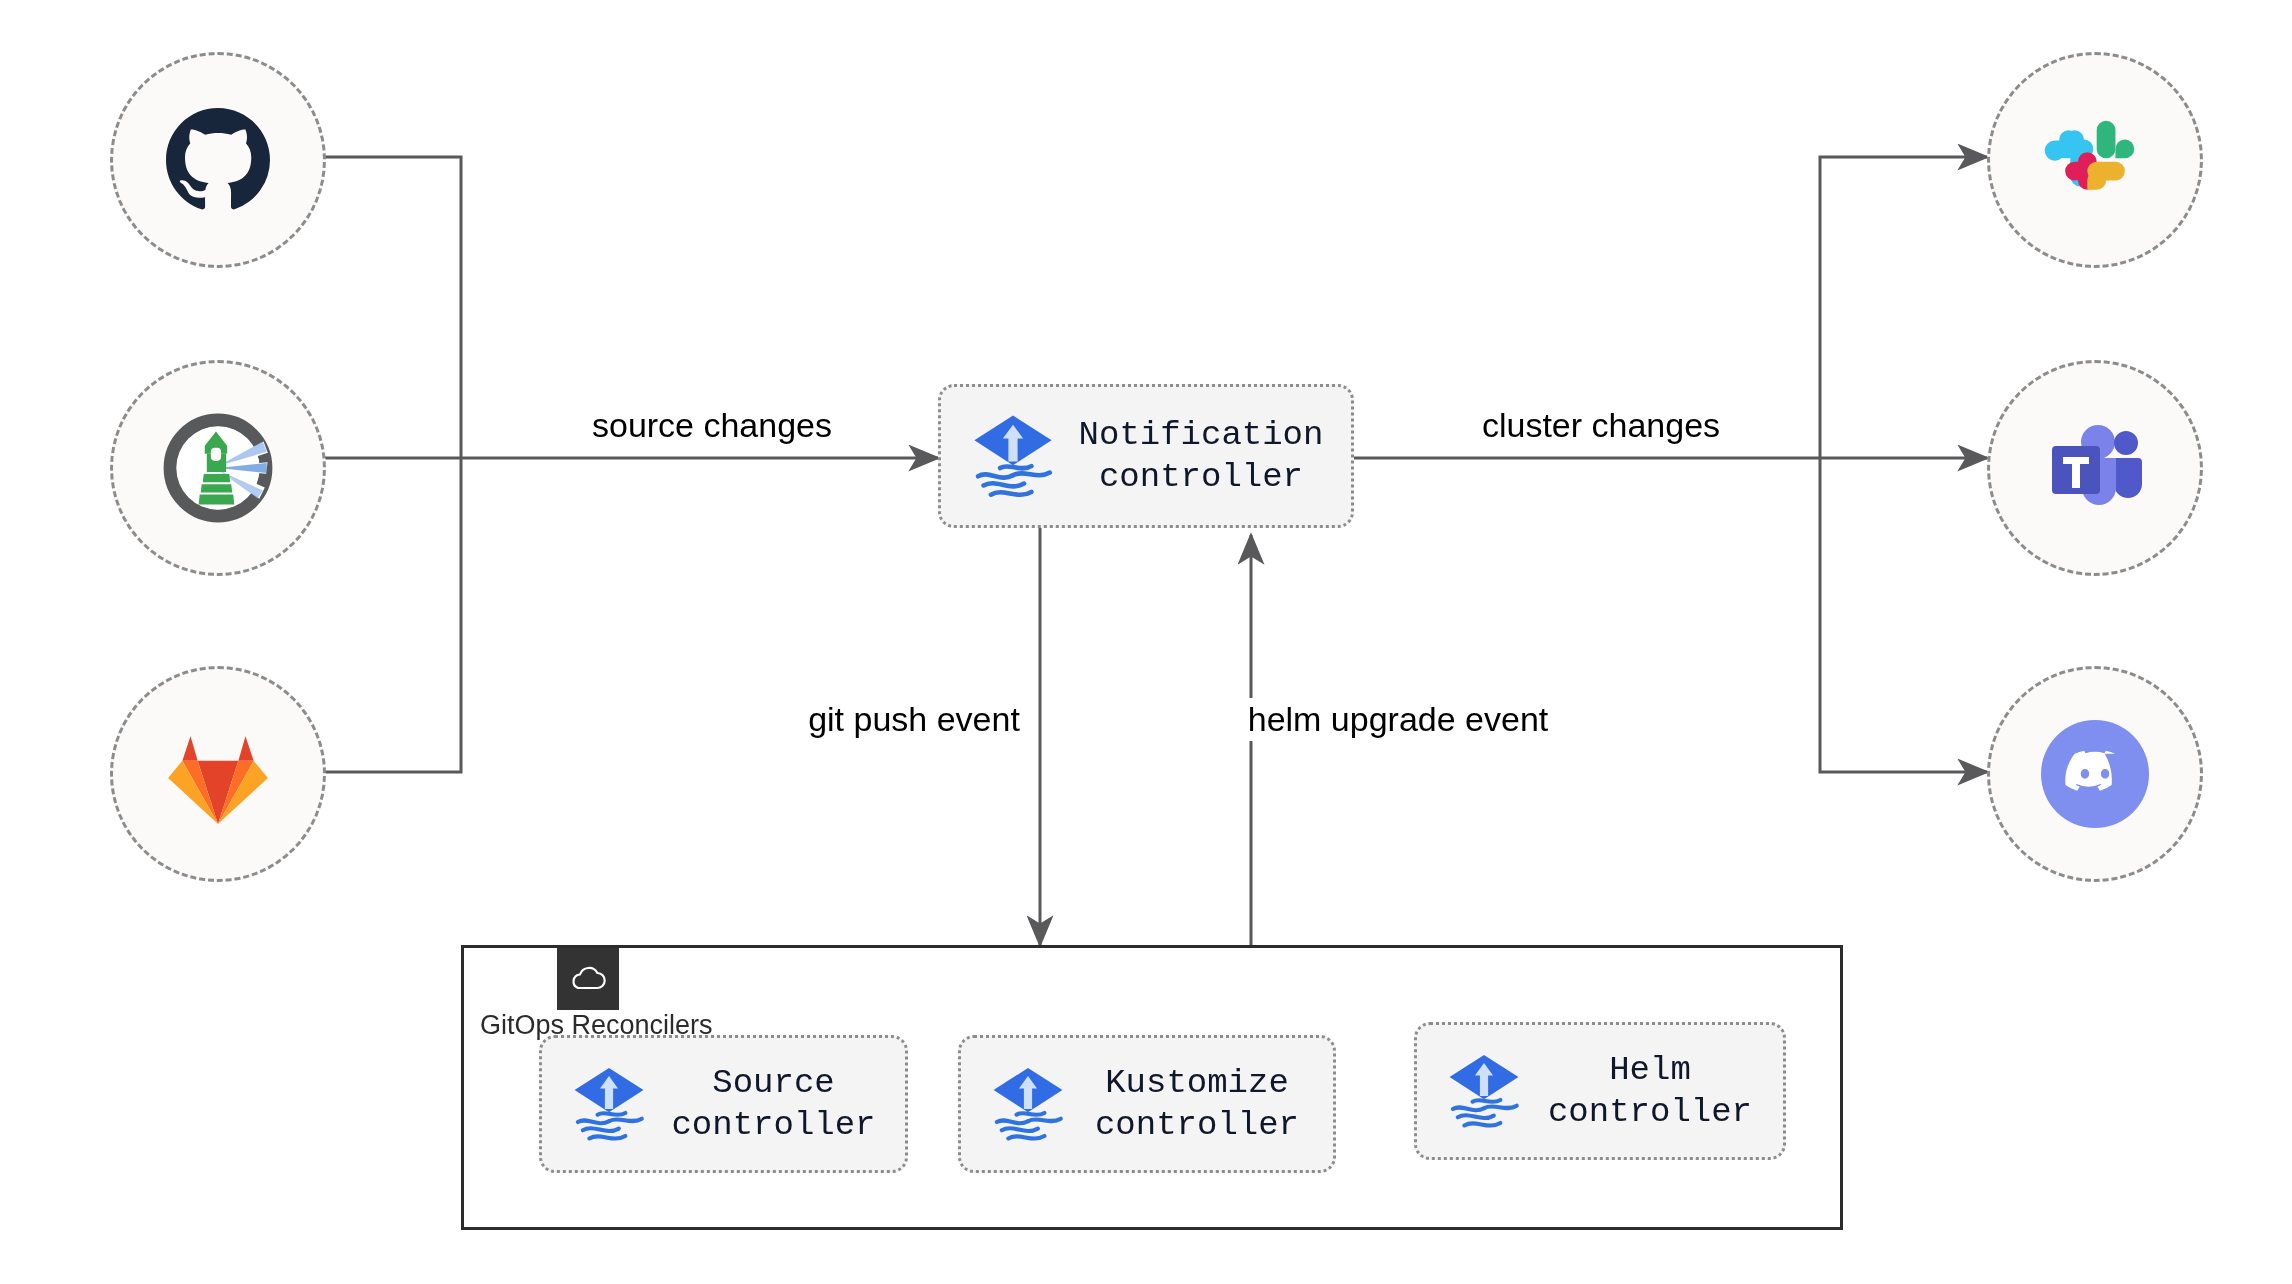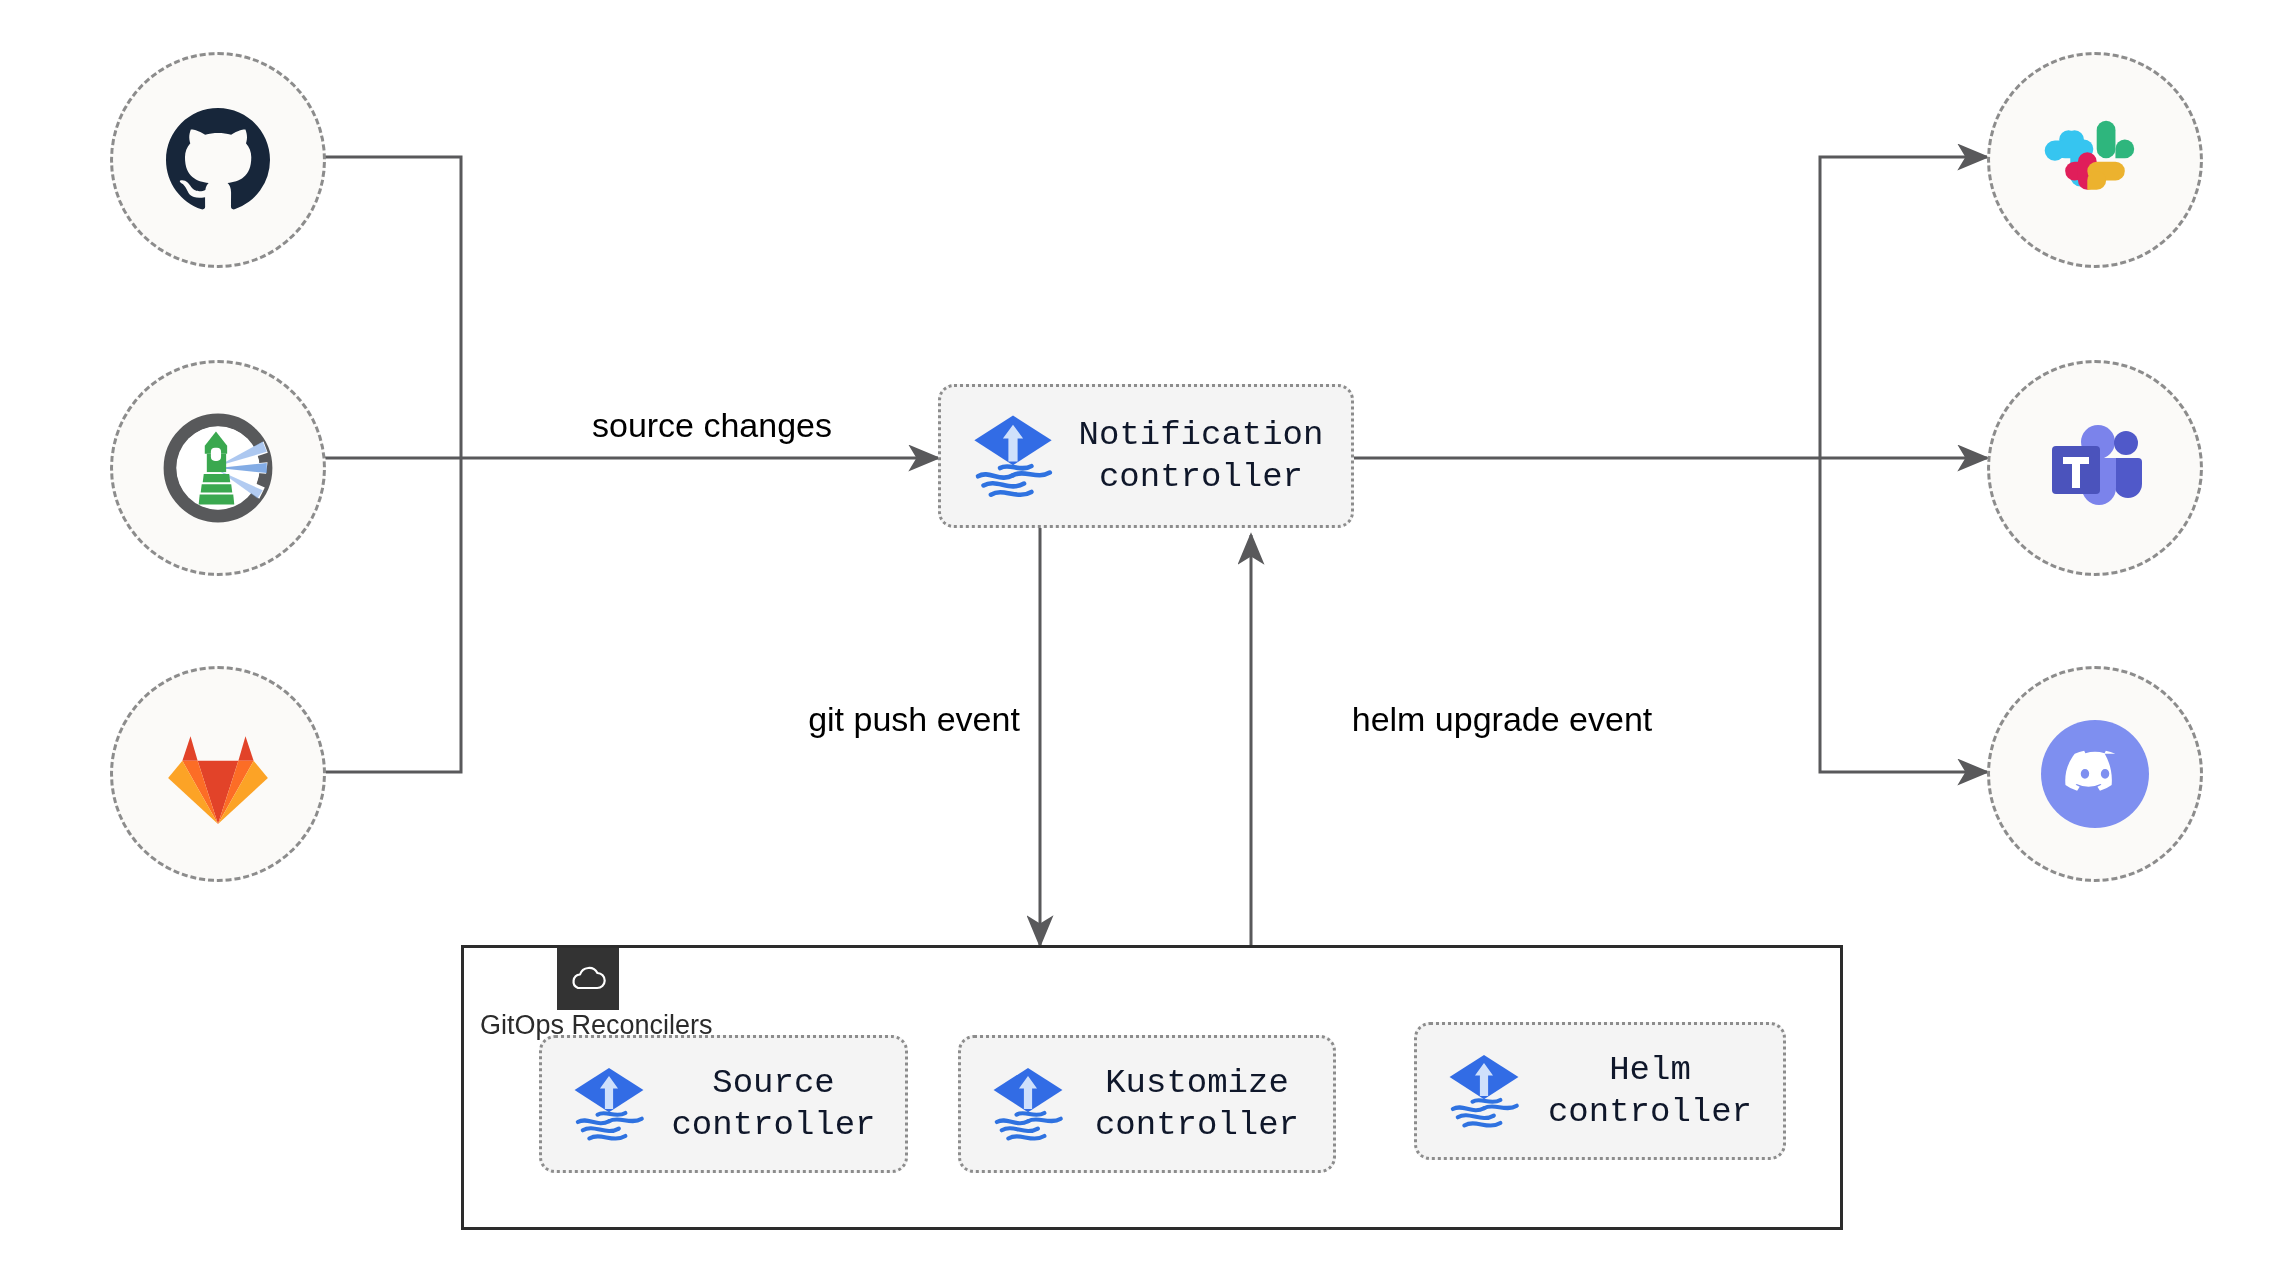--- a/index.html
+++ b/index.html
@@ -120,24 +120,25 @@
     <path class="edge-line" d="M 1040,528 L 1040,945" marker-end="url(#arrow)"></path>
 
     <path class="edge-line" d="M 1251,955 L 1251,535" marker-end="url(#arrow)"></path>
 
     <path class="edge-line" d="M 882,1104 L 958,1104" marker-end="url(#arrow)"></path>
     <path class="edge-line" d="M 1336,1104 L 1414,1104" marker-end="url(#arrow)"></path>
   </svg>
 
   <div class="edge-label" style="left:572px; top:404px; width:260px;">source changes</div>
 
+  <div class="edge-label" style="left:1462px; top:404px; width:258px;">cluster changes</div>
 
   <div class="edge-label" style="left:790px; top:698px; width:228px;">git push event</div>
 
-  <div class="edge-label" style="left:1340px; top:698px; width:304px;">helm upgrade event</div>
+  <div class="edge-label" style="left:1236px; top:698px; width:304px;">helm upgrade event</div>
 
   <div class="node-circle" style="left:110px; top:52px; width:210px; height:210px;">
     <svg width="104" height="104" viewBox="0 0 16 16">
       <path fill="#17263a" d="M8 0C3.58 0 0 3.58 0 8c0 3.54 2.29 6.53 5.47 7.59.4.07.55-.17.55-.38 0-.19-.01-.82-.01-1.49-2.01.37-2.53-.49-2.69-.94-.09-.23-.48-.94-.82-1.13-.28-.15-.68-.52-.01-.53.63-.01 1.08.58 1.23.82.72 1.21 1.87.87 2.33.66.07-.52.28-.87.51-1.07-1.78-.2-3.64-.89-3.64-3.95 0-.87.31-1.59.82-2.15-.08-.2-.36-1.02.08-2.12 0 0 .67-.21 2.2.82.64-.18 1.32-.27 2-.27s1.36.09 2 .27c1.53-1.04 2.2-.82 2.2-.82.44 1.1.16 1.92.08 2.12.51.56.82 1.27.82 2.15 0 3.07-1.87 3.75-3.65 3.95.29.25.54.73.54 1.48 0 1.07-.01 1.93-.01 2.2 0 .21.15.46.55.38A8.01 8.01 0 0 0 16 8c0-4.42-3.58-8-8-8z"></path>
     </svg>
   </div>
 
   <div class="node-circle" style="left:110px; top:360px; width:210px; height:210px;">
     <svg width="122" height="122" viewBox="0 0 120 120">
       <circle cx="60" cy="60" r="47" fill="none" stroke="#58595b" stroke-width="13"></circle>

